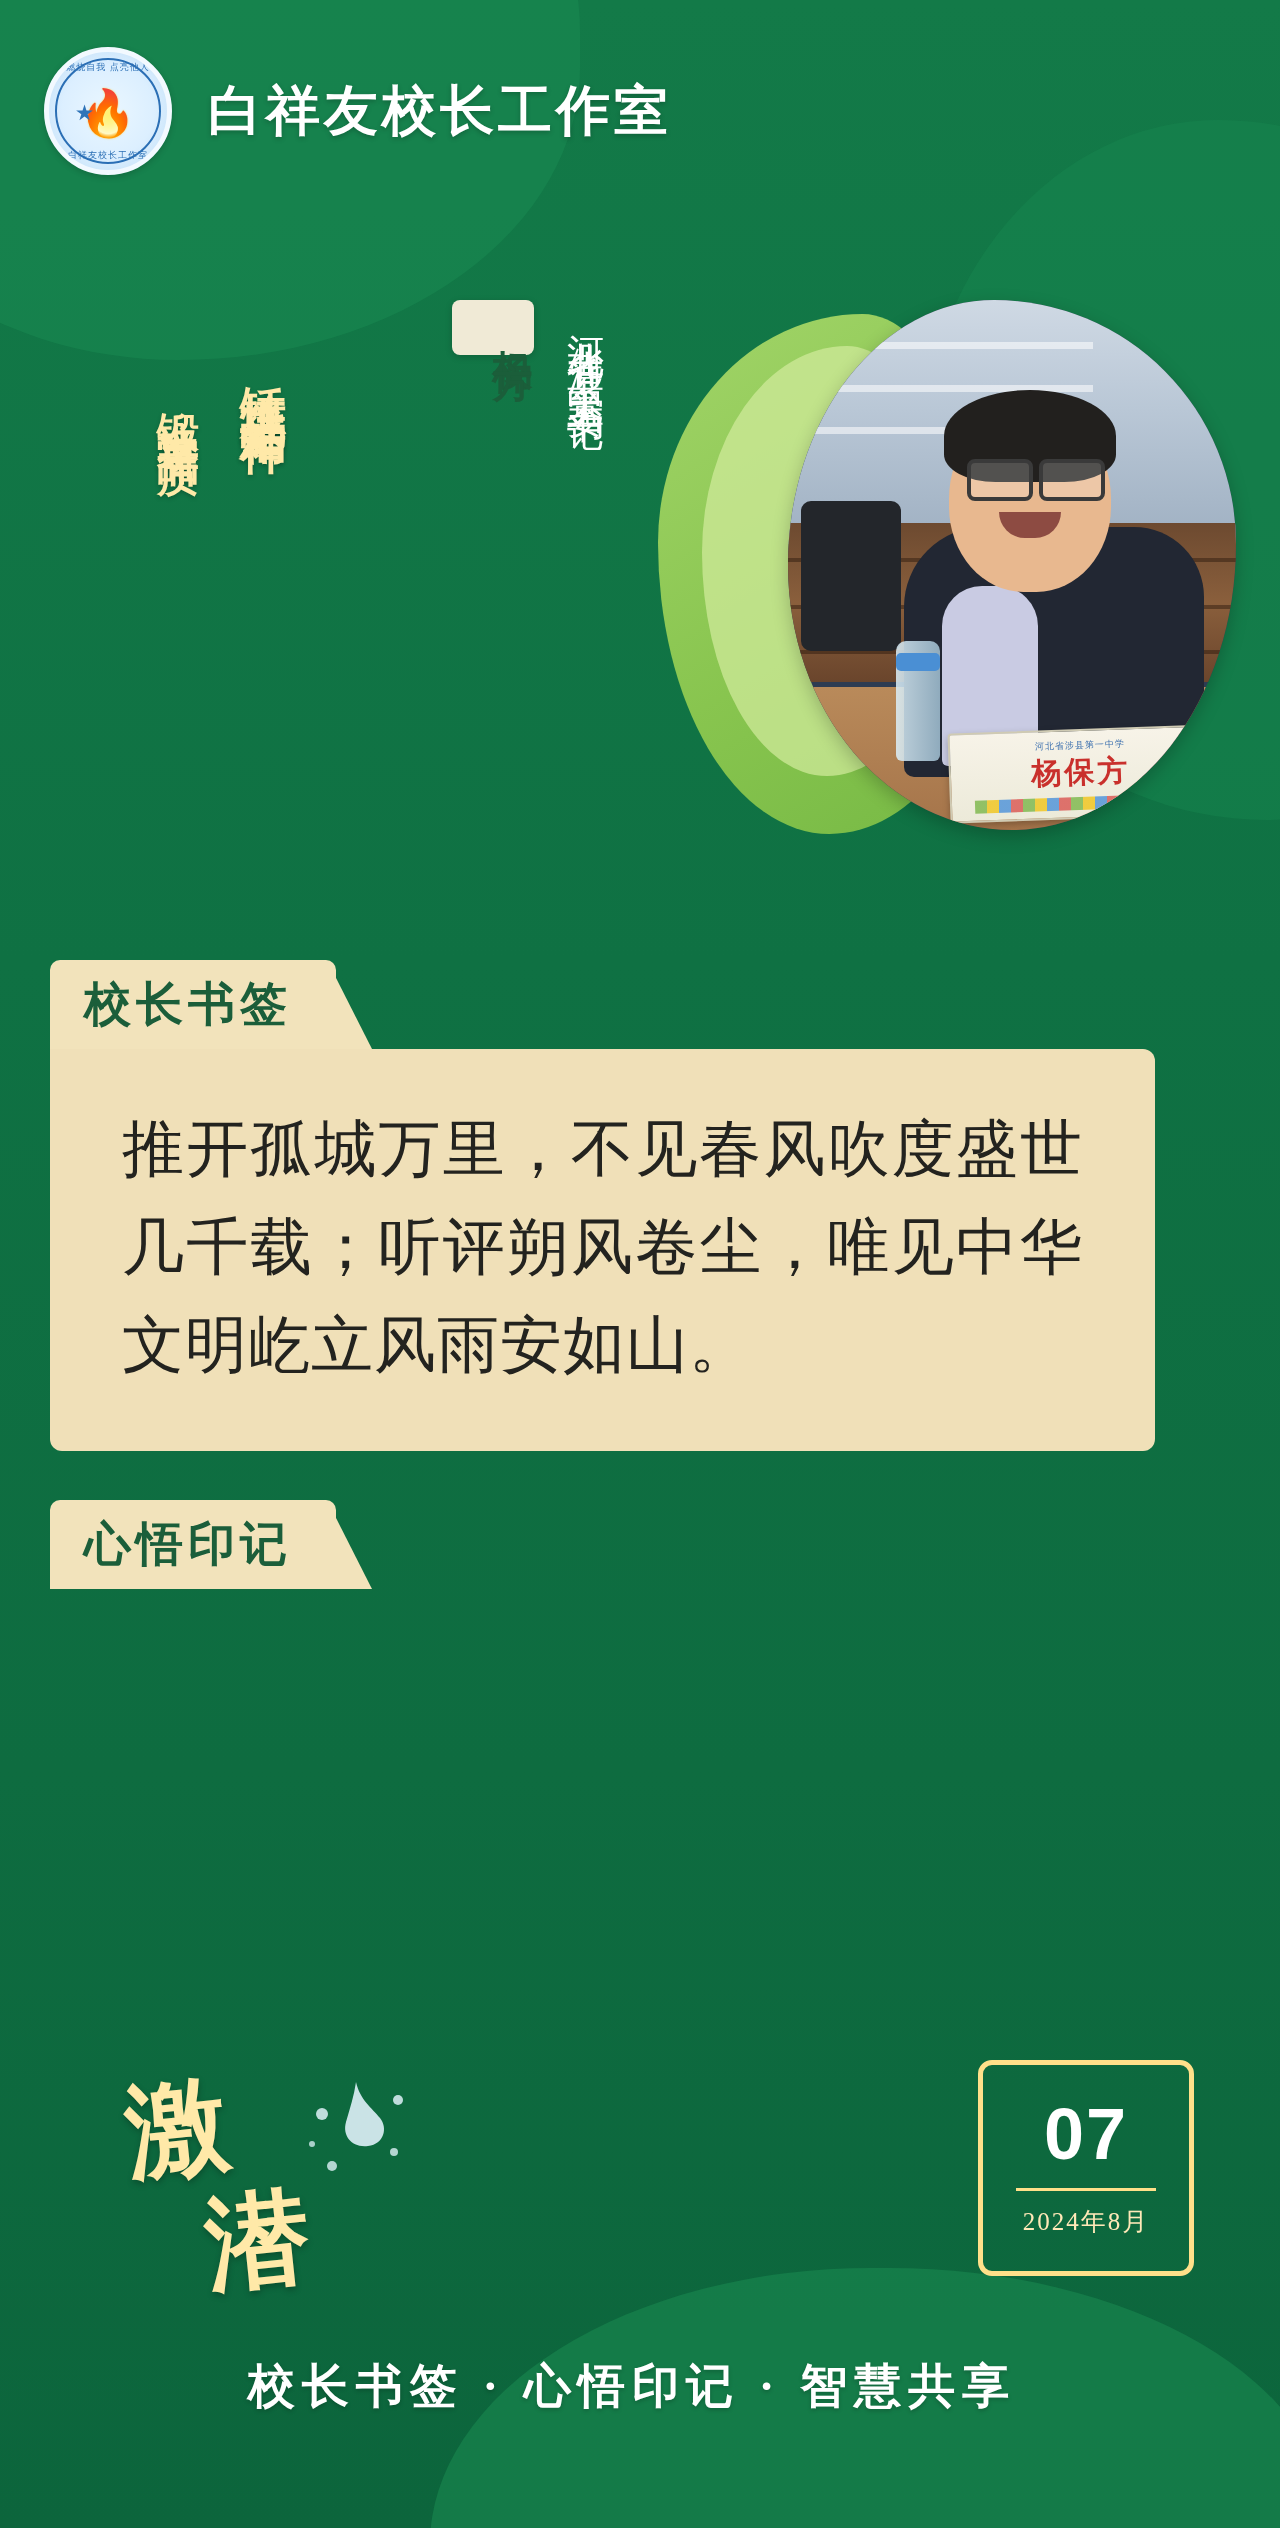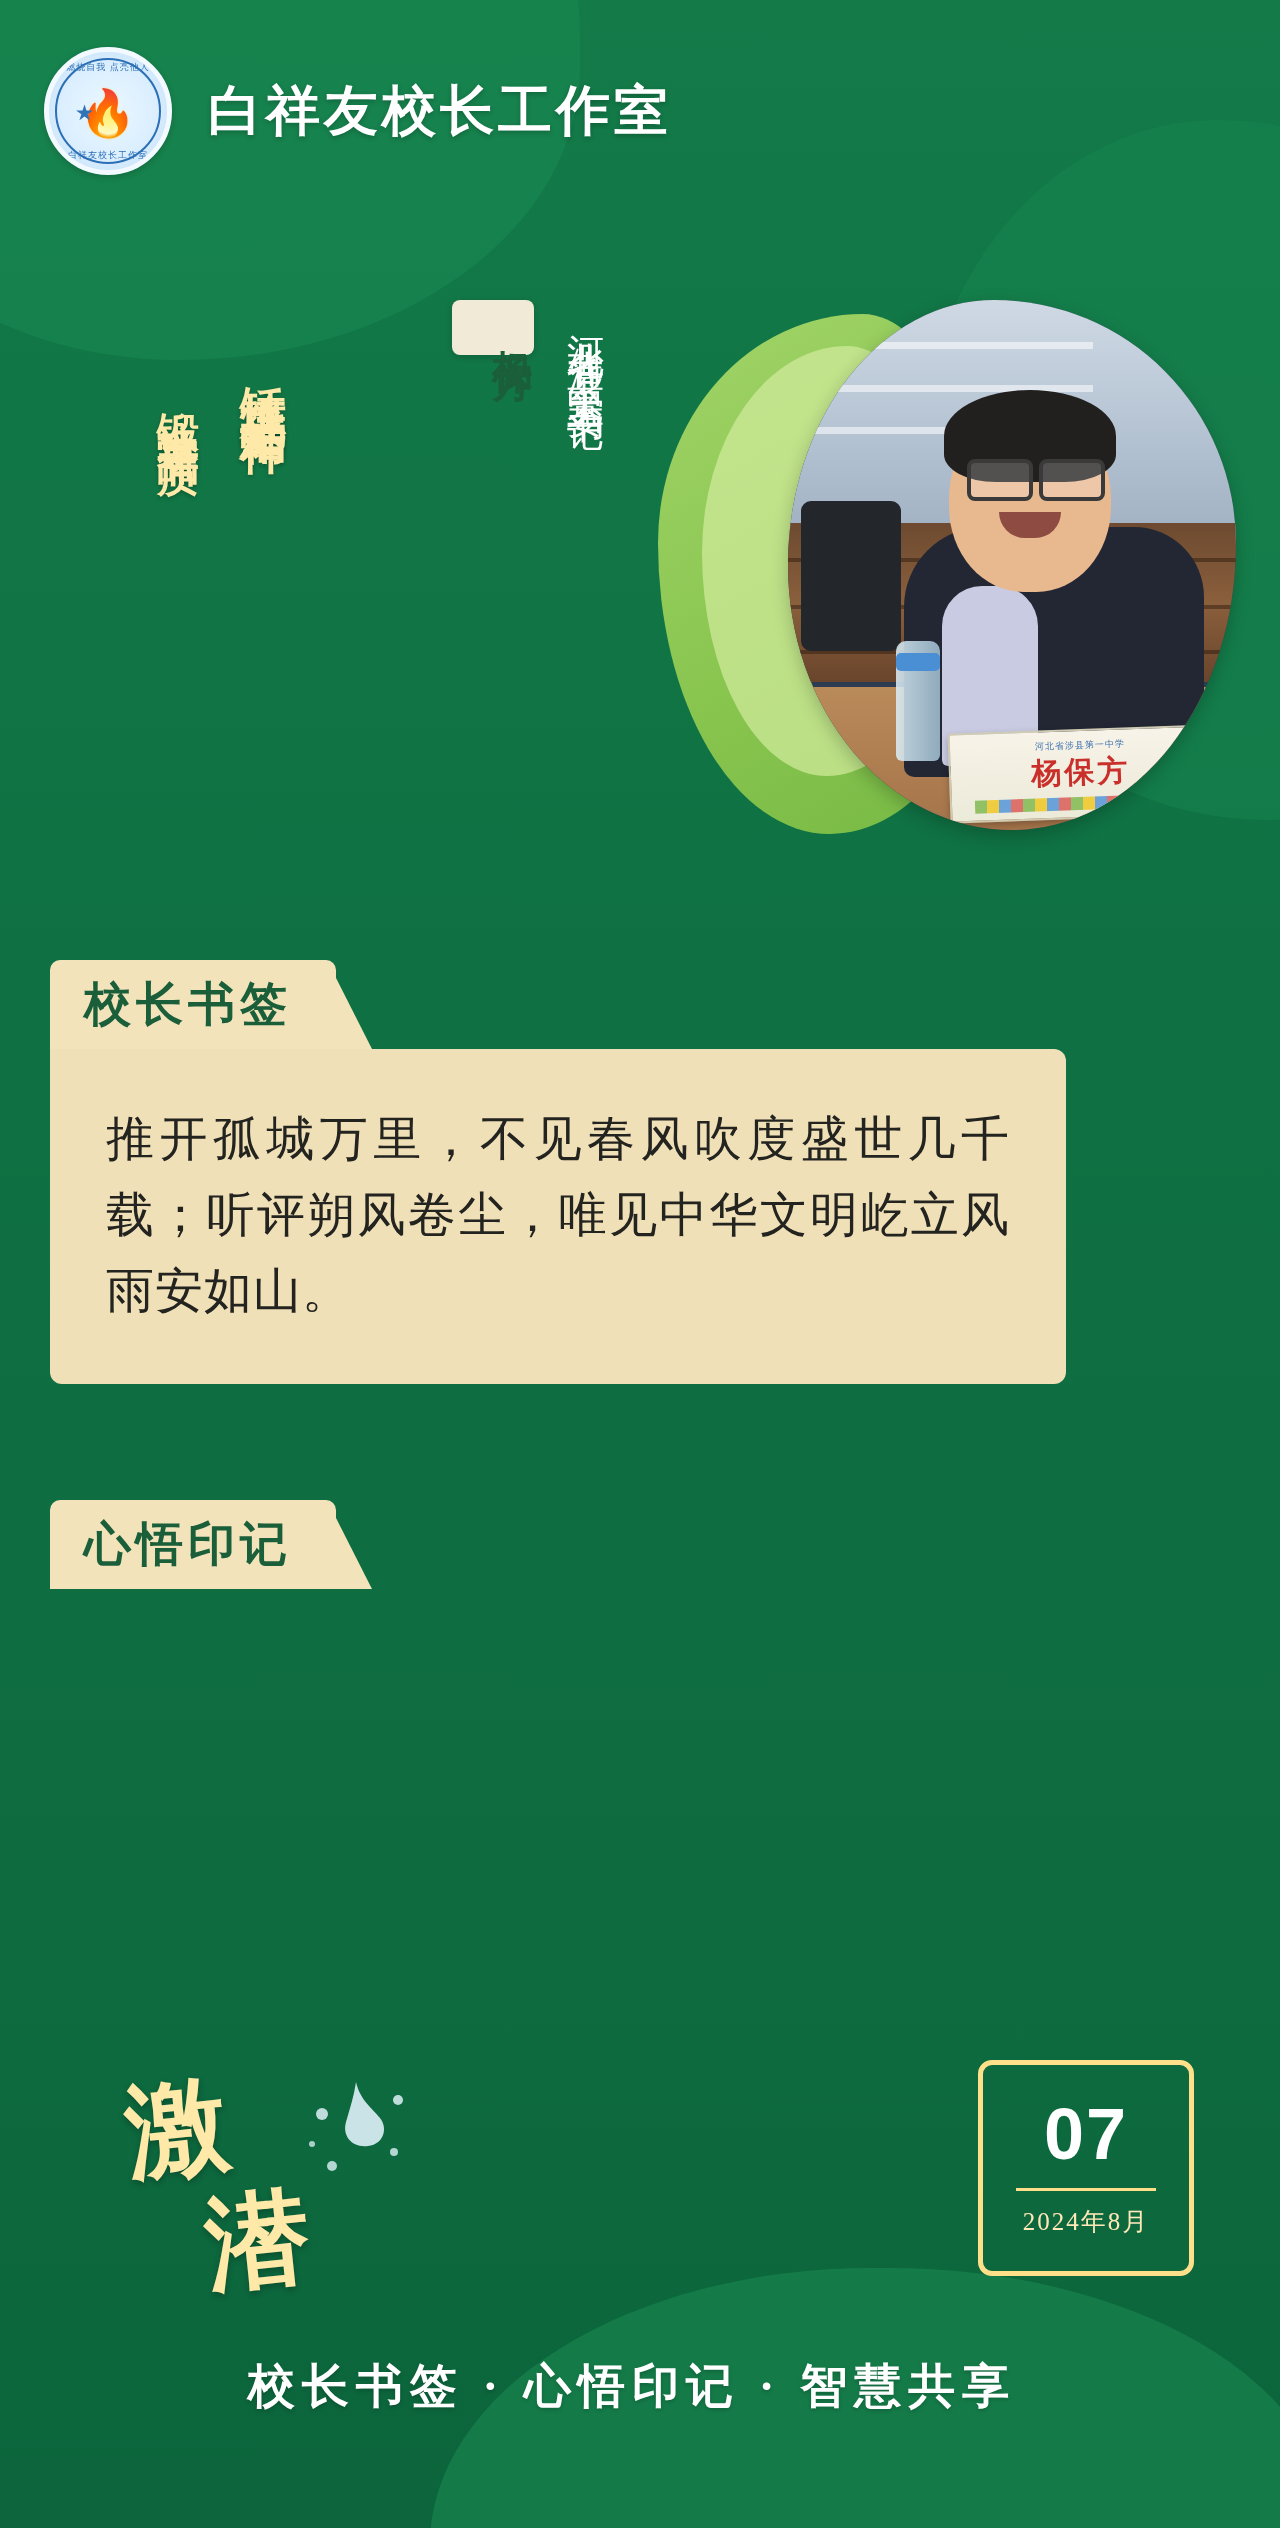--- a/index.html
+++ b/index.html
@@ -371,21 +371,21 @@
   }
   .motto .line.second {
     margin-top: 30px;
     font-size: 42px;
   }
 
   
   .section {
     position: absolute;
     left: 50px;
-    width: 1016px;
+    width: 1105px;
   }
   .sec-tab {
     position: relative;
     display: inline-block;
     background: #f2e3bb;
     color: #1b5e3a;
     font-family: "Liberation Serif", serif;
     font-size: 47px;
     font-weight: bold;
     letter-spacing: 5px;
@@ -396,24 +396,24 @@
     content: "";
     position: absolute;
     right: -36px;
     bottom: 0;
     border-left: 38px solid #f2e3bb;
     border-top: 75px solid transparent;
   }
   .sec-body {
     background: #f0e0b8;
     border-radius: 0 12px 12px 12px;
-    padding: 52px 56px 56px;
+    padding: 52px 72px 56px;
     color: #23231f;
     font-family: "Liberation Serif", serif;
-    font-size: 48px;
+    font-size: 62px;
     line-height: 1.58;
     letter-spacing: 1px;
     text-align: justify;
   }
   #section-bookmark { top: 960px; }
   #section-insight { top: 1500px; }
 
   
   .brand-mark {
     position: absolute;

